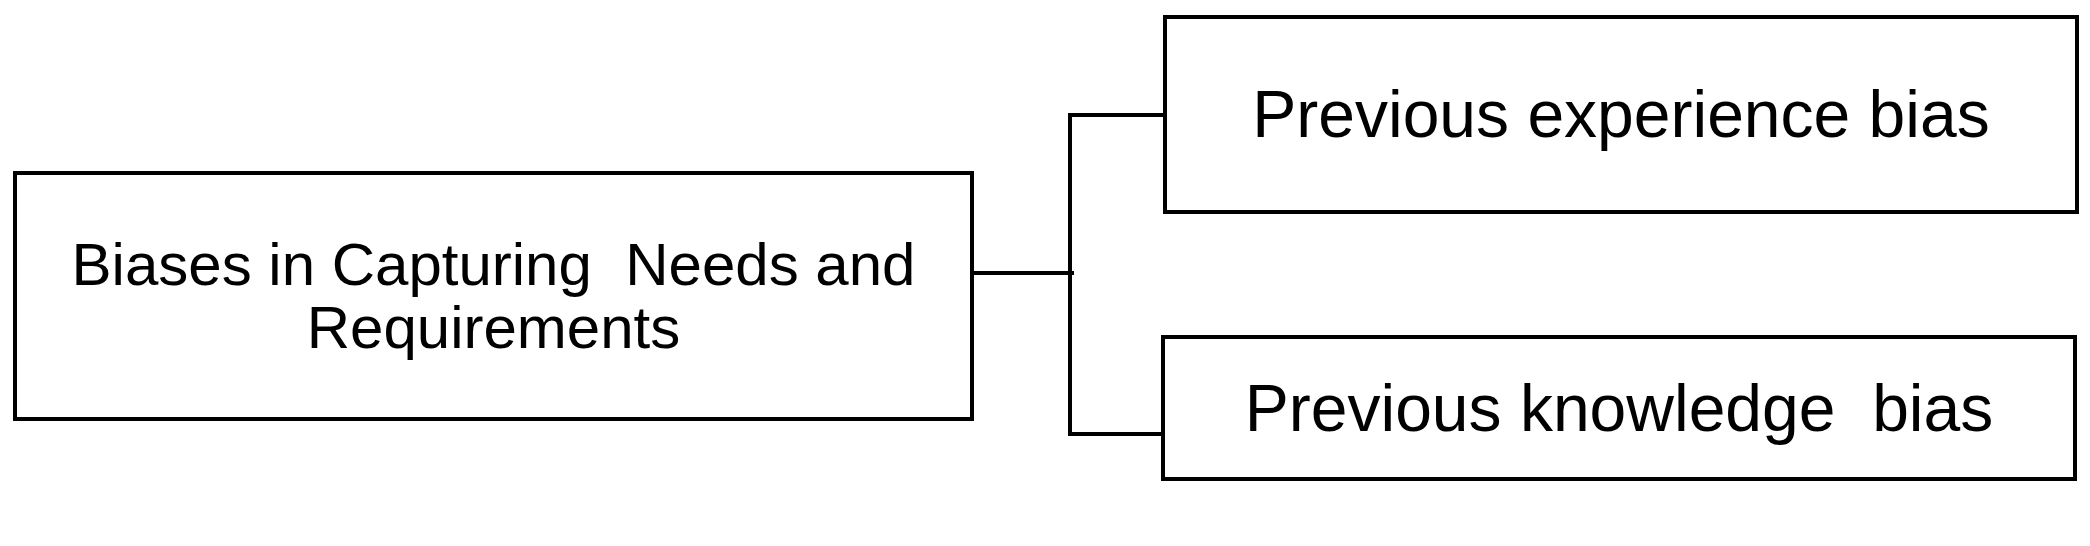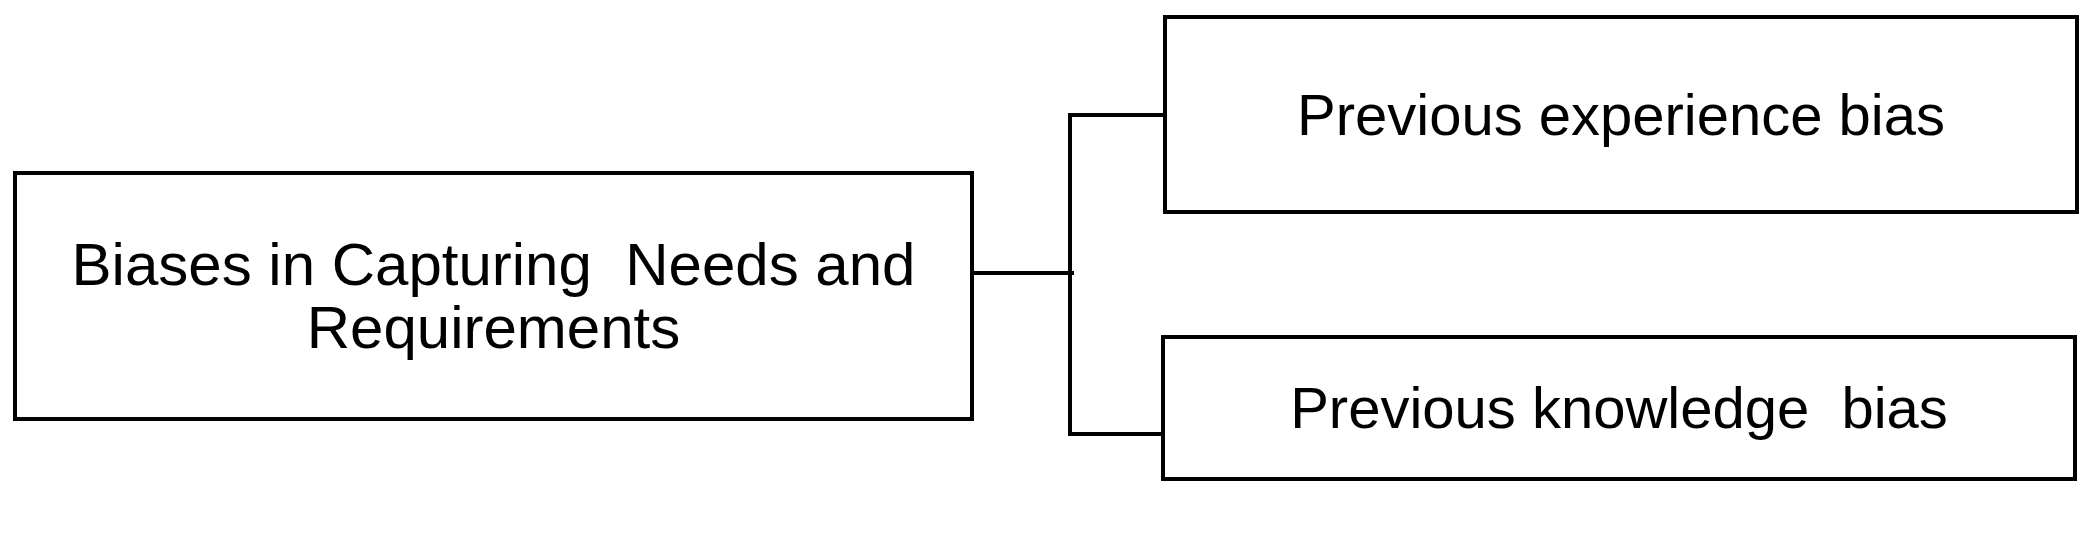--- a/index.html
+++ b/index.html
@@ -31,21 +31,21 @@
     white-space: pre-wrap;
     text-align: center;
     color: #000000;
   }
   .label-root {
     font-size: 60px;
     line-height: 63px;
     letter-spacing: 0px;
   }
   .label-child {
-    font-size: 58px;
+    font-size: 66px;
     line-height: 1.1;
     text-align: center;
   }
   .line {
     position: absolute;
     background: #000000;
   }
   .line-root-stub     { left: 974px;  top: 271px; width: 100px; height: 4px; }
   .line-trunk         { left: 1068px; top: 113px; width: 4px;   height: 323px; }
   .line-branch-top    { left: 1068px; top: 113px; width: 97px;  height: 4px; }

